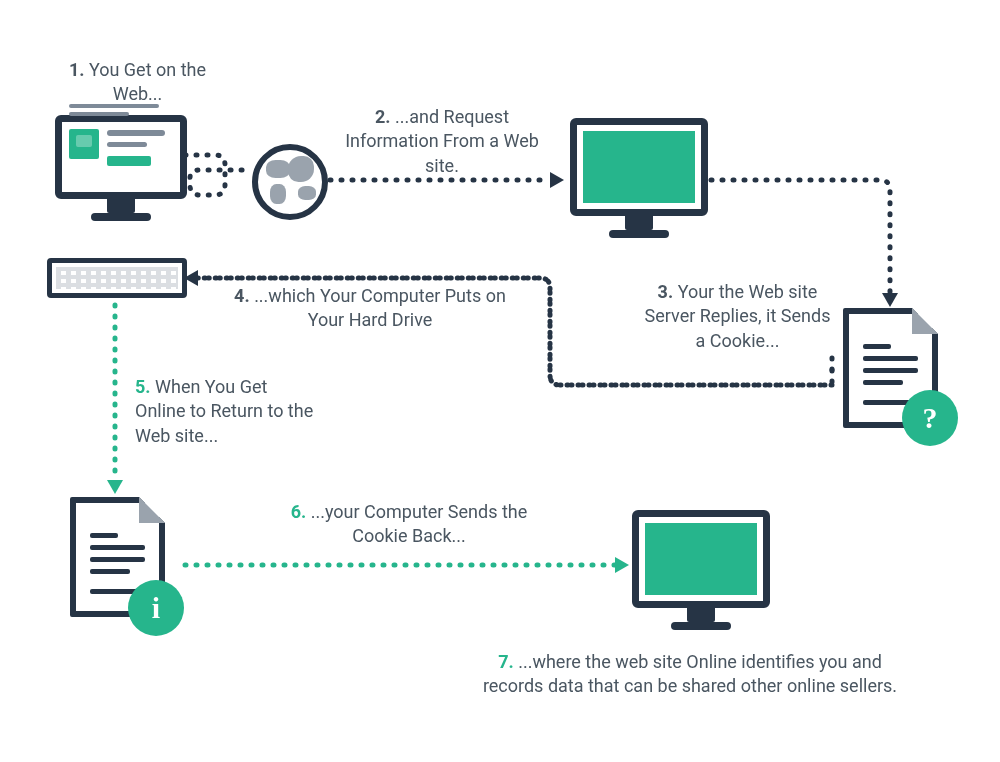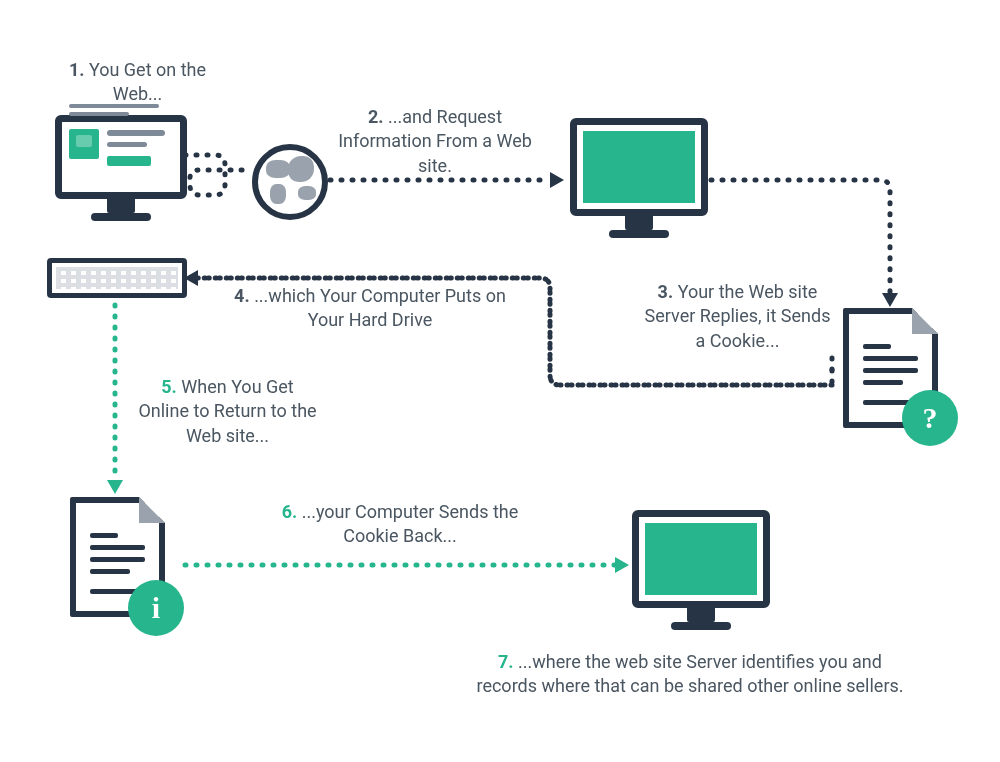--- a/index.html
+++ b/index.html
@@ -104,21 +104,21 @@
       <div class="base"></div>
   </div>
 
   <div class="globe" style="left:252px;top:144px">
     <span class="land" style="left:8px;top:10px;width:24px;height:18px"></span>
     <span class="land" style="left:30px;top:6px;width:26px;height:26px;border-radius:50% 40% 50% 40%"></span>
     <span class="land" style="left:12px;top:34px;width:16px;height:20px"></span>
     <span class="land" style="left:40px;top:36px;width:18px;height:14px"></span>
   </div>
 
-  <div class="lbl" style="left:335px;top:105px;width:200px">
+  <div class="lbl" style="left:342px;top:105px;width:200px">
     <b>2.</b>
     <span>...and Request Information From a Web site.</span>
   </div>
 
   <div class="computer" style="left:570px;top:118px">
     <span class="mon" style="width:112px;height:72px;padding:6px">
         <span class="scr" style="width:100%;height:100%"></span>
       </span>
     <div class="stand"></div>
       <div class="base"></div>
@@ -142,49 +142,49 @@
     <span>?</span>
   </div>
 
   <div class="lbl" style="left:225px;top:284px;width:290px">
     <b>4.</b>
     <span>...which Your Computer Puts on Your Hard Drive</span>
   </div>
 
   <div class="keyboard" style="left:47px;top:258px"></div>
 
-  <div class="lbl" style="left:135px;top:375px;width:185px;text-align:center;color:var(--text)">
+  <div class="lbl" style="left:135px;top:375px;width:185px;text-align:left;color:var(--text)">
     <b style="color:var(--teal)">5.</b>
     <span>When You Get Online to Return to the Web site...</span>
   </div>
 
   <div class="doc" style="left:70px;top:497px">
     <span class="foldcover"></span>
       <span class="fold"></span>
     <span class="ln" style="top:30px;width:28px"></span>
     <span class="ln" style="top:42px;width:55px"></span>
     <span class="ln" style="top:54px;width:55px"></span>
     <span class="ln" style="top:66px;width:40px"></span>
     <span class="ln" style="top:86px;width:55px"></span>
   </div>
   <div class="badge" style="left:128px;top:580px;background:var(--teal)">
     <span style="font-family:Georgia,serif;font-style:normal">i</span>
   </div>
 
-  <div class="lbl" style="left:275px;top:500px;width:250px">
+  <div class="lbl" style="left:284px;top:500px;width:250px">
     <b style="color:var(--teal)">6.</b>
     <span>...your Computer Sends the Cookie Back...</span>
   </div>
 
   <div class="computer" style="left:632px;top:510px">
     <span class="mon" style="width:112px;height:72px;padding:6px">
         <span class="scr" style="width:100%;height:100%"></span>
       </span>
     <div class="stand"></div>
       <div class="base"></div>
   </div>
 
   <div class="lbl" style="left:475px;top:650px;width:430px">
     <b style="color:var(--teal)">7.</b>
-    <span>...where the web site Server identifies you and records where that can be shared other online sellers.</span>
+    <span>...where the web site Online identifies you and records data that can be shared other online sellers.</span>
   </div>
 
 </div>
 
 </body></html>

